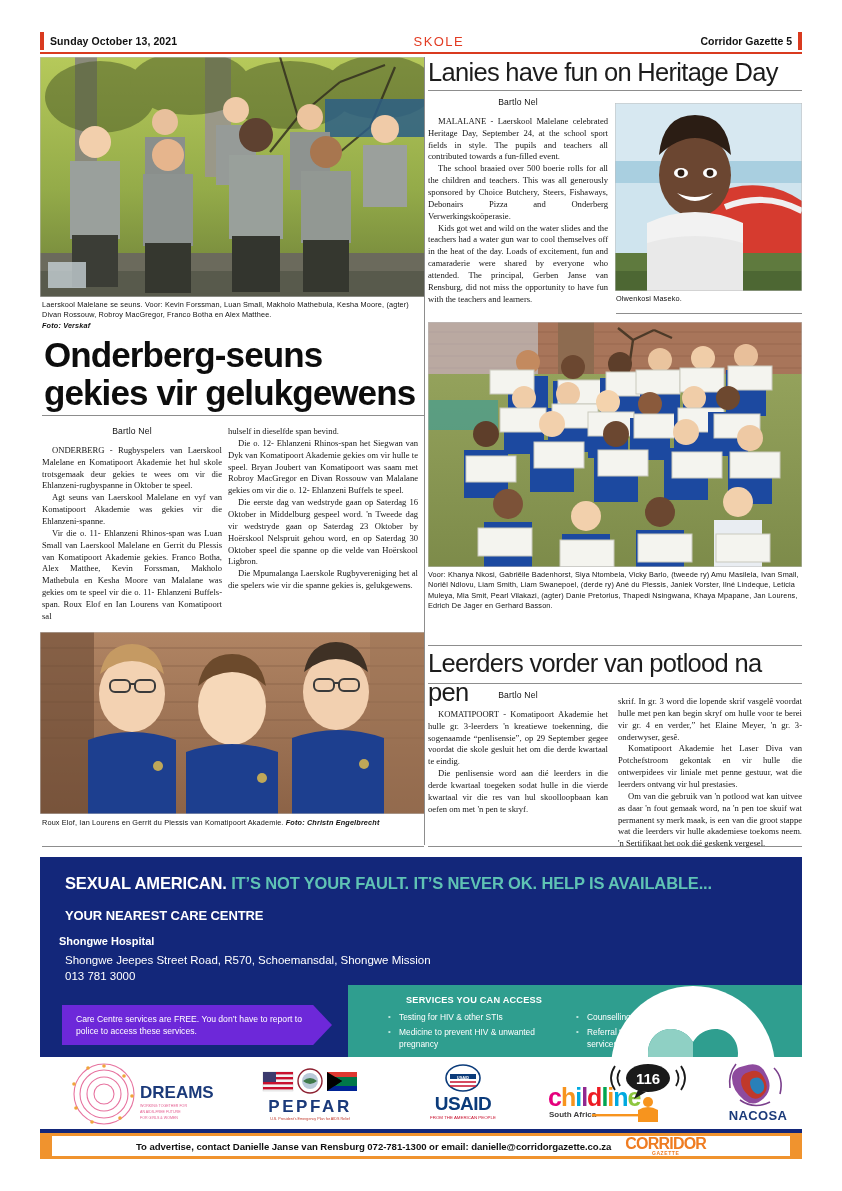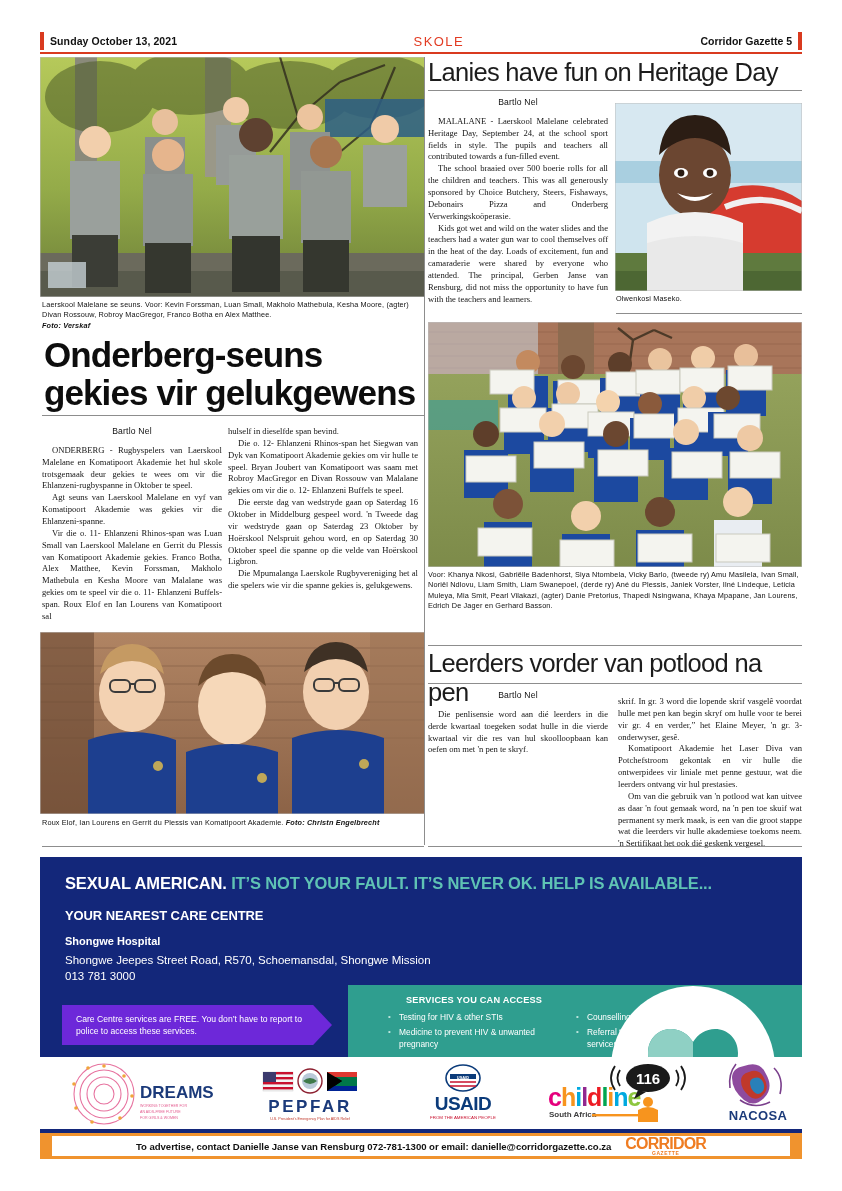--- a/index.html
+++ b/index.html
@@ -101,21 +101,21 @@
     white-space: nowrap;
   }
   .ad-head .w { color: #ffffff; }
   .ad-head .t { color: #5fc3b4; }
   .ad-sub {
     position: absolute; left: 25px; top: 51px;
     font-family: "Liberation Sans", sans-serif;
     font-weight: bold; font-size: 13px; color: #fff; letter-spacing: -.1px;
   }
   .ad-hosp {
-    position: absolute; left: 25px; top: 78px;
+    position: absolute; left: 19px; top: 78px;
     font-family: "Liberation Sans", sans-serif;
     font-weight: bold; font-size: 11px; color: #fff;
   }
   .ad-addr {
     position: absolute; left: 25px; top: 95px;
     font-family: "Liberation Sans", sans-serif;
     font-size: 11.5px; color: #fff; line-height: 1.5;
   }
   .ad-phone {
     position: absolute; left: 25px; top: 113px;
@@ -475,20 +475,21 @@
   </div>
 
   <div class="caption" style="left:428px; top:570px; width:374px;">Voor: Khanya Nkosi, Gabriëlle Badenhorst, Siya Ntombela, Vicky Barlo, (tweede ry) Amu Masilela, Ivan Small, Noriël Ndlovu, Liam Smith, Liam Swanepoel, (derde ry) Ané du Plessis, Janiek Vorster, Ilné Lindeque, Leticia Muleya, Mia Smit, Pearl Vilakazi, (agter) Danie Pretorius, Thapedi Nsingwana, Khaya Mpapane, Jan Lourens, Edrich De Jager en Gerhard Basson.</div>
 
   <div class="hairline" style="left:428px; top:645px; width:374px; height:1px;"></div>
   <div class="head2" style="left:428px; top:649px; width:374px;">Leerders vorder van potlood na pen</div>
   <div class="hairline" style="left:428px; top:683px; width:374px; height:1px;"></div>
 
   <div class="body-col" style="left:428px; top:690px; width:180px;">
     <div class="byline">Bartlo Nel</div>
+    <p class="first">KOMATIPOORT - Komatipoort Akademie het hulle gr. 3-leerders 'n kreatiewe toekenning, die sogenaamde “penlisensie”, op 29 September gegee voordat die skole gesluit het om die derde kwartaal te eindig.</p>
     <p>Die penlisensie word aan dié leerders in die derde kwartaal toegeken sodat hulle in die vierde kwartaal vir die res van hul skoolloopbaan kan oefen om met 'n pen te skryf.</p>
   </div>
 
   <div class="body-col" style="left:618px; top:696px; width:184px;">
     <p class="noind">skrif. In gr. 3 word die lopende skrif vasgelê voordat hulle met pen kan begin skryf om hulle voor te berei vir gr. 4 en verder,” het Elaine Meyer, 'n gr. 3-onderwyser, gesê.</p>
     <p>Komatipoort Akademie het Laser Diva van Potchefstroom gekontak en vir hulle die ontwerpidees vir liniale met penne gestuur, wat die leerders ontvang vir hul prestasies.</p>
     <p>Om van die gebruik van 'n potlood wat kan uitvee as daar 'n fout gemaak word, na 'n pen toe skuif wat permanent sy merk maak, is een van die groot stappe wat die leerders vir hulle akademiese toekoms neem. 'n Sertifikaat het ook dié geskenk vergesel.</p>
   </div>
 
   <div class="hairline" style="left:428px; top:846px; width:374px; height:1px;"></div>

